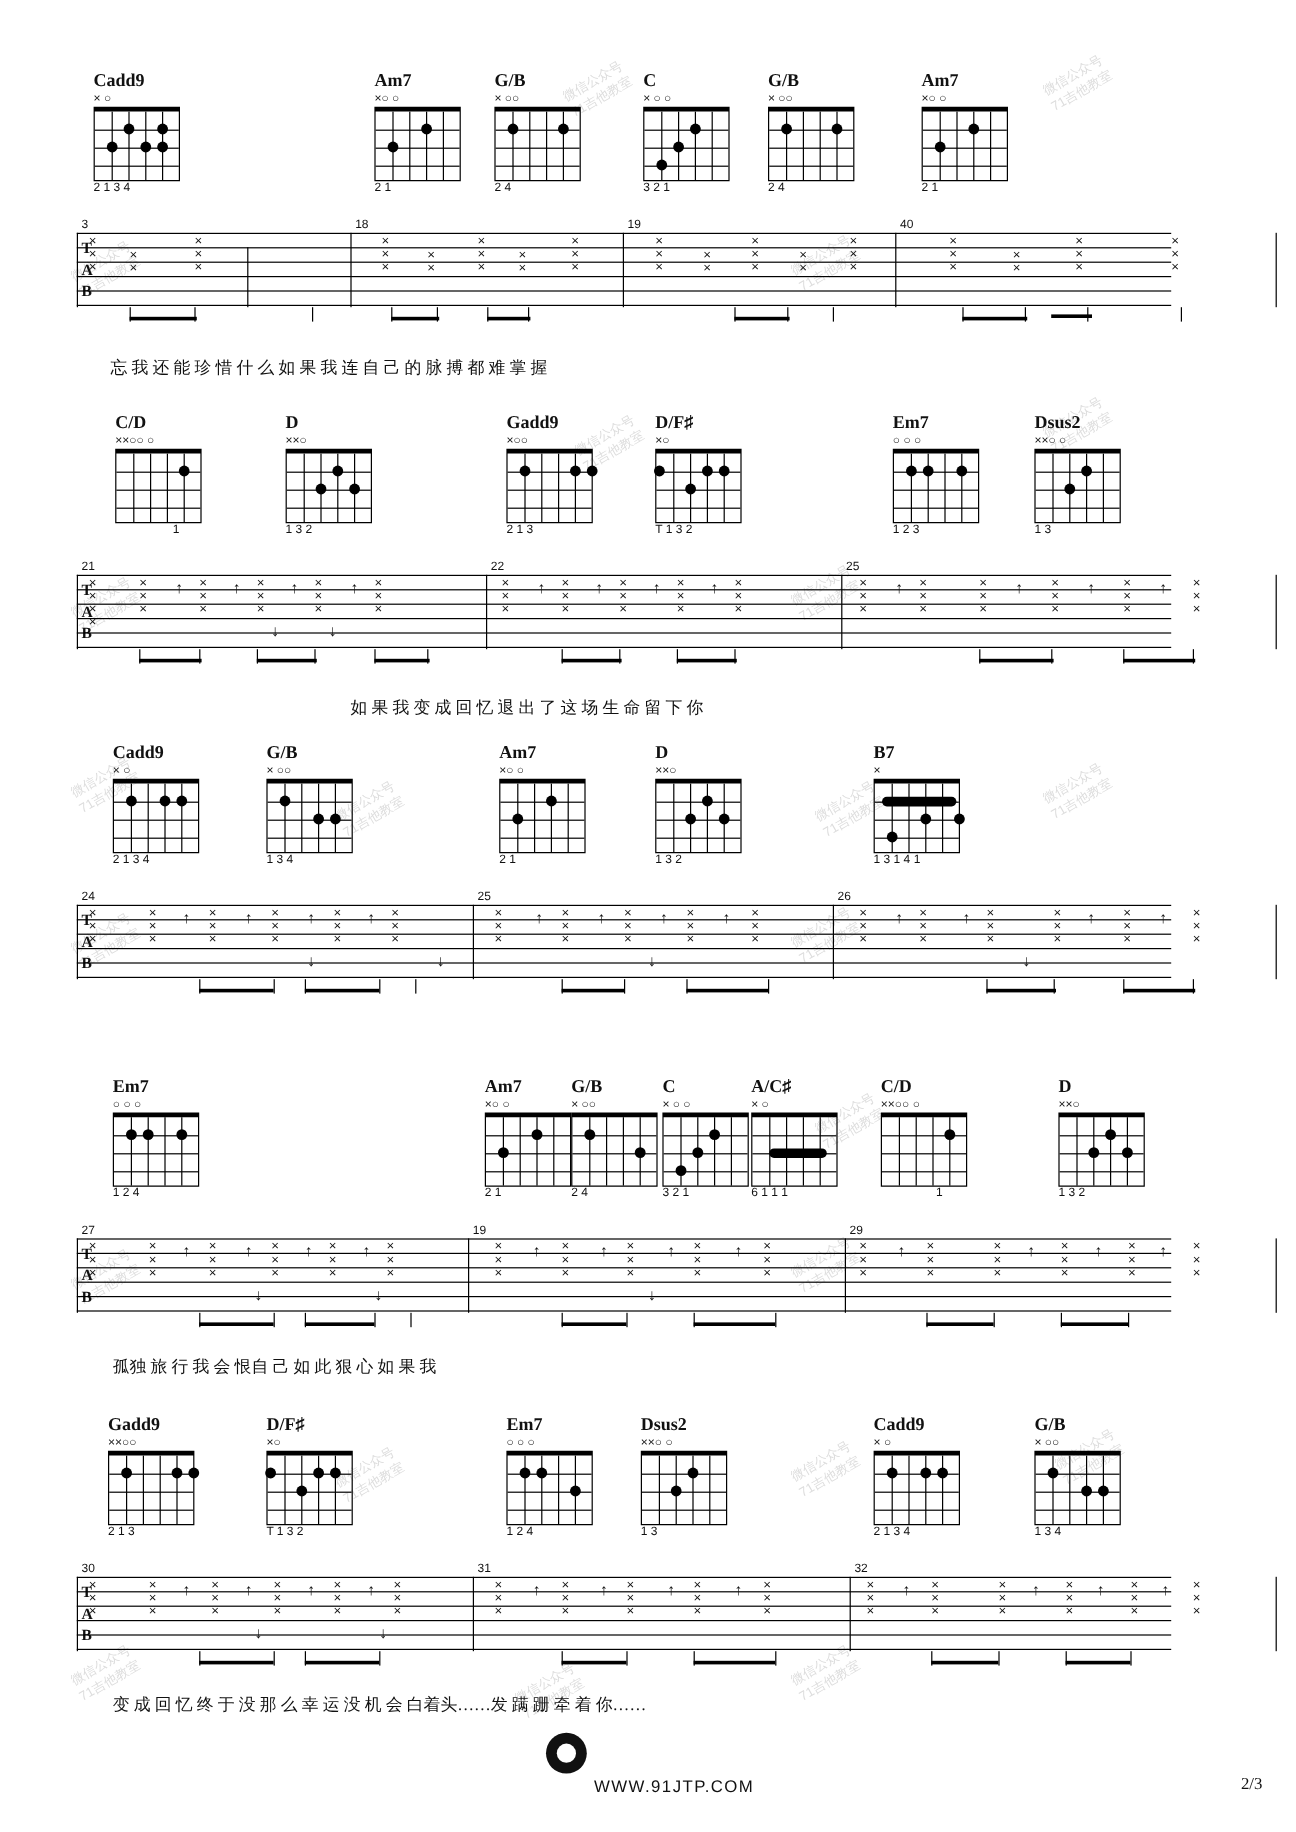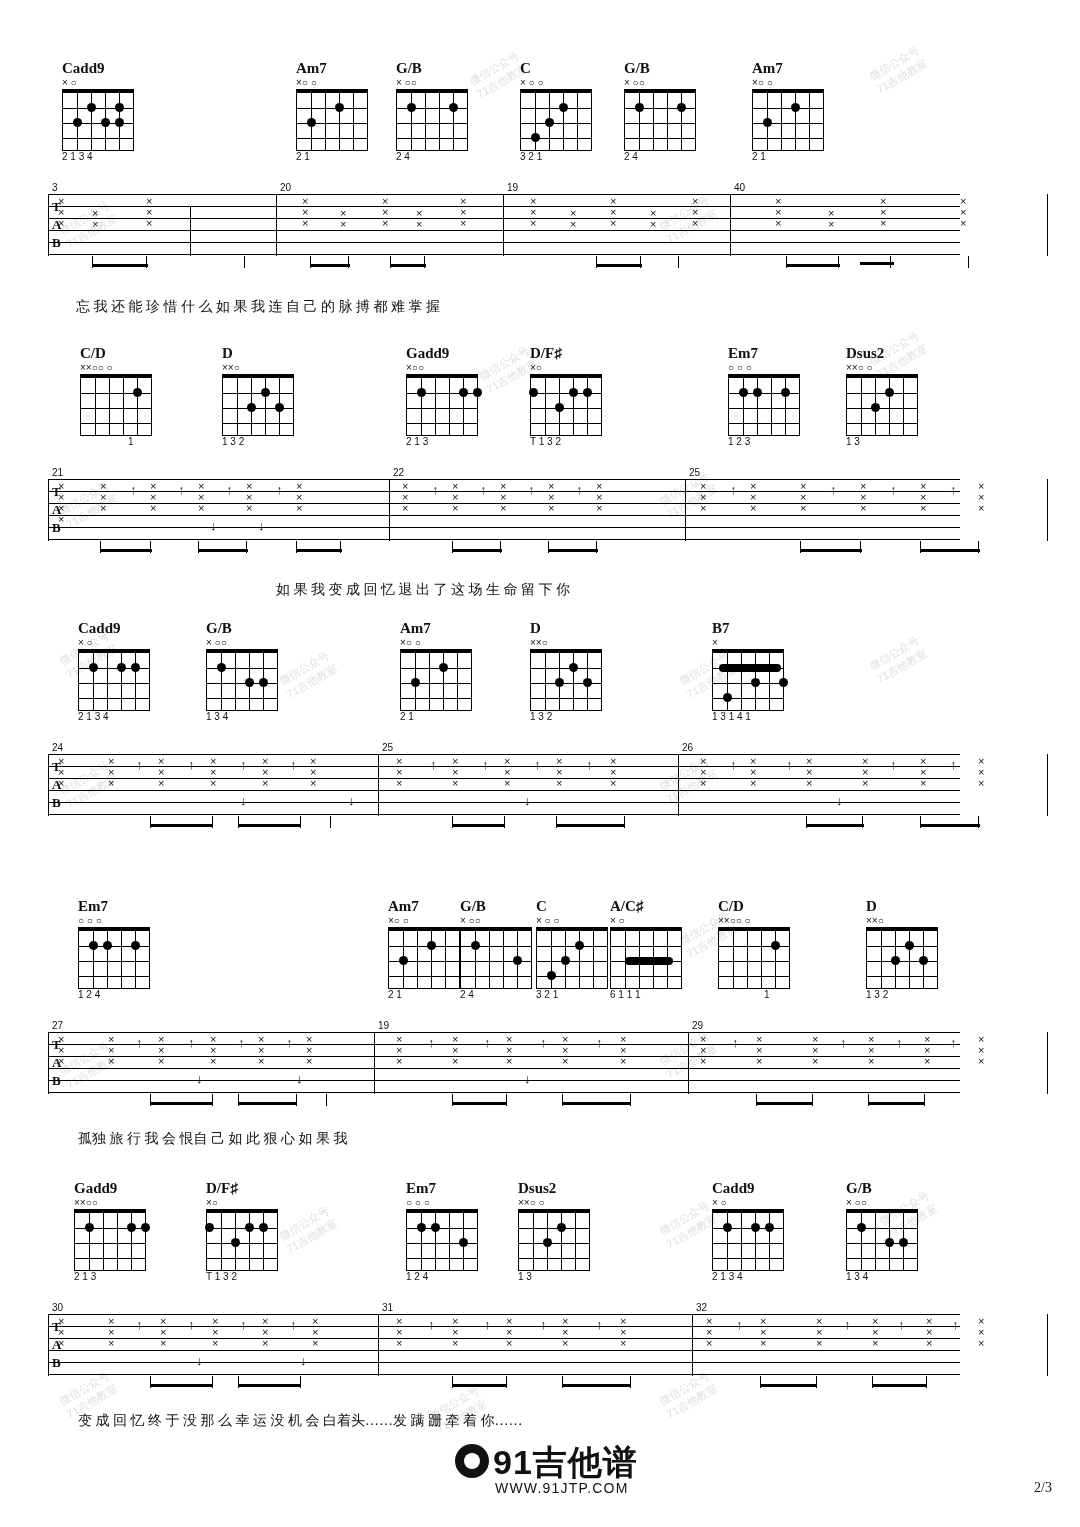--- a/index.html
+++ b/index.html
@@ -4,21 +4,21 @@
 <style>
   html,body{margin:0;padding:0;background:#ffffff;}
   body{width:1080px;height:1527px;position:relative;font-family:"Liberation Serif",serif;color:#111;}
   .page{position:relative;width:1080px;height:1527px;overflow:hidden;}
 
   
   .wm{position:absolute;color:#ddd;font-size:11px;font-family:"Liberation Sans",sans-serif;transform:rotate(-30deg);white-space:nowrap;pointer-events:none;line-height:1.35;}
   .wm div{text-align:center;}
 
   
-  .system{position:absolute;left:0;width:992px;}
+  .system{position:absolute;left:16px;width:992px;}
 
   
   .chordrow{position:relative;height:118px;}
   .chord{position:absolute;width:78px;}
   .chord .name{font-family:"Liberation Serif",serif;font-weight:bold;font-size:15px;margin-bottom:1px;}
   .chord .marks{height:11px;position:relative;}
   .chord .marks span{position:absolute;font-size:10px;font-family:"Liberation Sans",sans-serif;top:-1px;}
   .grid{position:relative;width:72px;height:62px;border:1px solid #000;border-top-width:1px;box-sizing:border-box;}
   .grid.nut{border-top:4px solid #000;}
   .grid .v{position:absolute;top:0;bottom:0;width:1px;background:#000;}
@@ -296,21 +296,21 @@
         <div class="ln" style="top:36px"></div>
           <div class="ln" style="top:48px"></div>
           <div class="ln" style="top:60px"></div>
         <div class="bl" style="left:0"></div>
           <div class="bl" style="left:228px"></div>
           <div class="bl" style="left:455px"></div>
         <div class="bl" style="left:682px"></div>
           <div class="bl" style="left:999px"></div>
       </div>
       <div class="measnum" style="left:52px;top:-12px;">3</div>
-      <div class="measnum" style="left:280px;top:-12px;">20</div>
+      <div class="measnum" style="left:280px;top:-12px;">18</div>
       <div class="measnum" style="left:507px;top:-12px;">19</div>
       <div class="measnum" style="left:734px;top:-12px;">40</div>
 
       <div class="xg" style="left:58px;top:2px;">×<br>×<br>×</div>
       <div class="xg" style="left:92px;top:14px;">×<br>×</div>
       <div class="xg" style="left:146px;top:2px;">×<br>×<br>×</div>
       <div class="stem" style="left:92px;top:62px;height:12px;"></div>
       <div class="stem" style="left:146px;top:62px;height:12px;"></div>
       <div class="beam" style="left:92px;top:70px;width:56px;"></div>
       <div class="stem" style="left:190px;top:12px;height:50px;"></div>
@@ -1203,18 +1203,17 @@
       <div class="stem" style="left:872px;top:62px;height:12px;"></div>
         <div class="stem" style="left:926px;top:62px;height:12px;"></div>
       <div class="beam" style="left:872px;top:70px;width:54px;"></div>
     </div>
 
     <div class="lyrics" style="left:78px;top:232px;">变 成  回 忆    终 于 没    那 么   幸 运   没 机 会   白着头……发  蹒 跚  牵 着   你……</div>
   </div>
 
   <div class="logo">
     <div class="circle"></div>
-    <div class="txt">91吉他谱</div>
     <div class="url">WWW.91JTP.COM</div>
   </div>
   <div class="pagenum">2/3</div>
 
 </div>
 
 </body></html>

